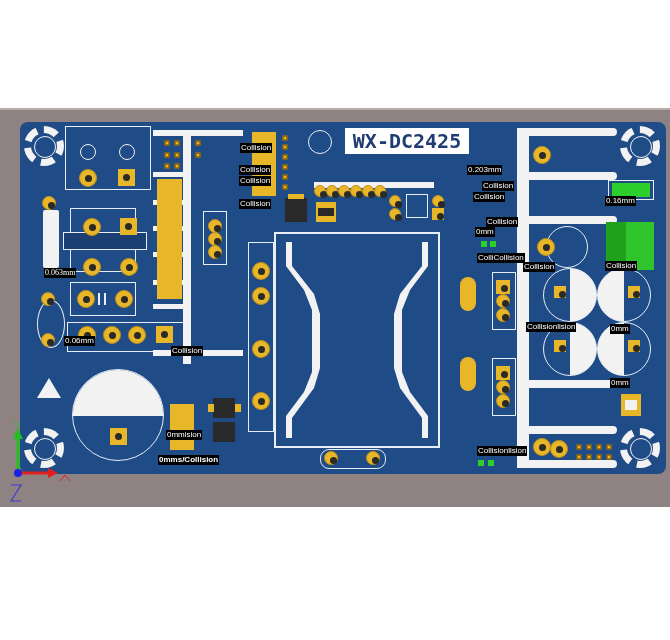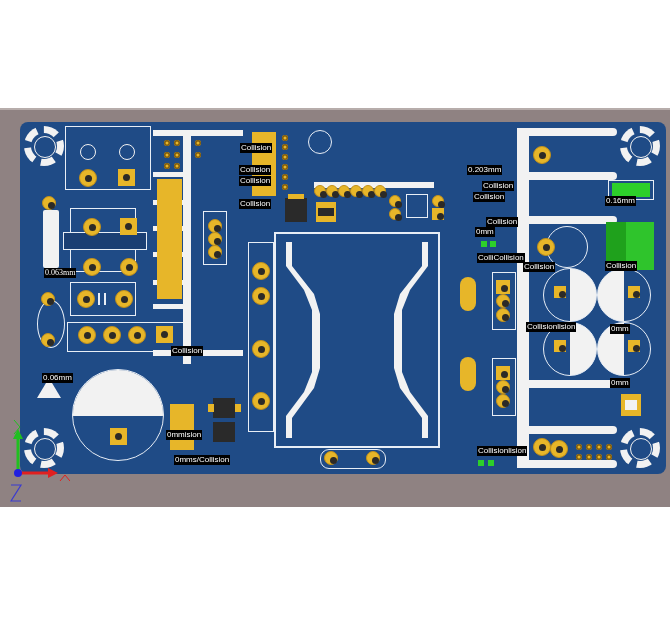--- a/index.html
+++ b/index.html
@@ -112,20 +112,21 @@
   <div class="pad" style="left:232px;top:10px;width:24px;height:64px;"></div>
   <div class="via" style="left:262px;top:13px;"></div>
   <div class="via" style="left:262px;top:22px;"></div>
   <div class="via" style="left:262px;top:32px;"></div>
   <div class="via" style="left:262px;top:42px;"></div>
   <div class="via" style="left:262px;top:52px;"></div>
   <div class="via" style="left:262px;top:62px;"></div>
 
   <div class="abs" style="left:288px;top:8px;width:22px;height:22px;border:1.5px solid #e8eef6;border-radius:50%;"></div>
 
+  <div class="board-title">WX-DC2425</div>
 
   <div class="wbar" style="left:294px;top:60px;width:120px;height:6px;"></div>
   <div class="thru" style="left:294px;top:63px;width:12px;height:12px;"></div>
   <div class="thru" style="left:306px;top:63px;width:12px;height:12px;"></div>
   <div class="thru" style="left:318px;top:63px;width:12px;height:12px;"></div>
   <div class="thru" style="left:330px;top:63px;width:12px;height:12px;"></div>
   <div class="thru" style="left:342px;top:63px;width:12px;height:12px;"></div>
   <div class="thru" style="left:354px;top:63px;width:12px;height:12px;"></div>
 
   <div class="chip" style="left:265px;top:76px;width:22px;height:24px;"></div>
@@ -212,30 +213,30 @@
   <div class="via" style="left:576px;top:332px;"></div>
   <div class="via" style="left:586px;top:332px;"></div>
 
   <div class="green" style="left:461px;top:119px;width:6px;height:6px;"></div>
   <div class="green" style="left:470px;top:119px;width:6px;height:6px;"></div>
   <div class="green" style="left:458px;top:338px;width:6px;height:6px;"></div>
   <div class="green" style="left:468px;top:338px;width:6px;height:6px;"></div>
 </div>
 
 <div class="label" style="left:44px;top:268px;font-family:Liberation Serif, serif;">0.063mm</div>
-<div class="label" style="left:42px;top:336px;margin-top:37px;">0.06mm</div>
+<div class="label" style="left:64px;top:336px;">0.06mm</div>
 <div class="label" style="left:171px;top:346px;">Collision</div>
 
 <div class="label" style="left:240px;top:143px;">Collision</div>
 <div class="label" style="left:239px;top:165px;">Collision</div>
 <div class="label" style="left:239px;top:176px;">Collision</div>
 <div class="label" style="left:239px;top:199px;">Collision</div>
 
 <div class="label" style="left:166px;top:430px;">0mmision</div>
-<div class="label" style="left:174px;top:455px;">0mms/Collision</div>
+<div class="label" style="left:158px;top:455px;font-weight:bold;">0mms/Collision</div>
 
 <div class="label" style="left:467px;top:165px;">0.203mm</div>
 <div class="label" style="left:482px;top:181px;">Collision</div>
 <div class="label" style="left:473px;top:192px;">Collision</div>
 <div class="label" style="left:486px;top:217px;">Collision</div>
 <div class="label" style="left:475px;top:227px;">0mm</div>
 <div class="label" style="left:477px;top:253px;">ColliCollision</div>
 <div class="label" style="left:523px;top:262px;">Collision</div>
 <div class="label" style="left:605px;top:196px;">0.16mm</div>
 <div class="label" style="left:605px;top:261px;">Collision</div>

